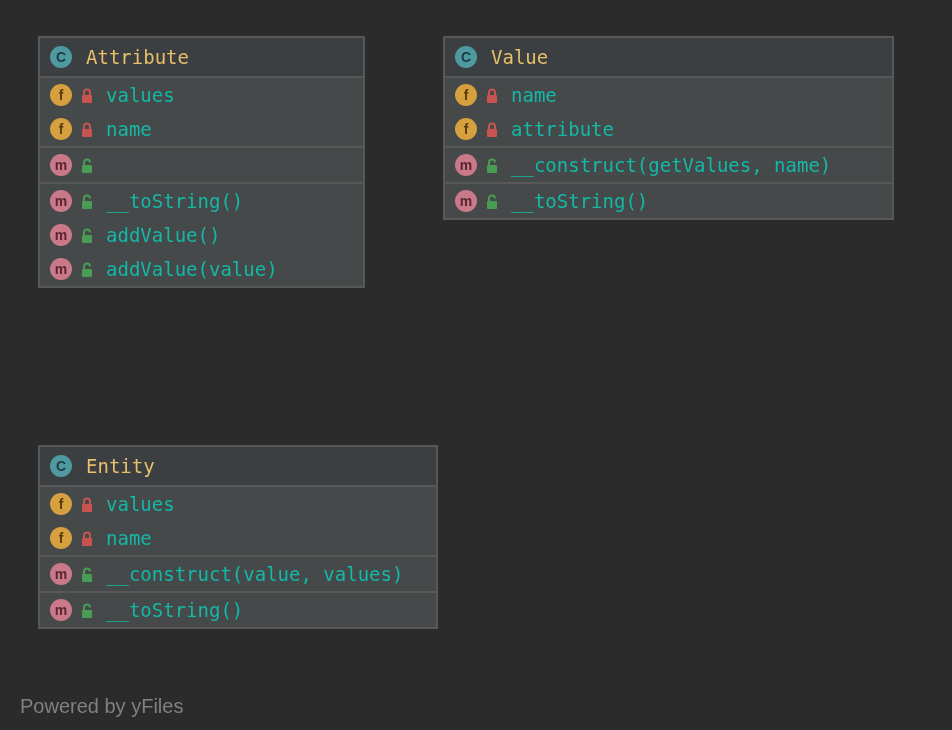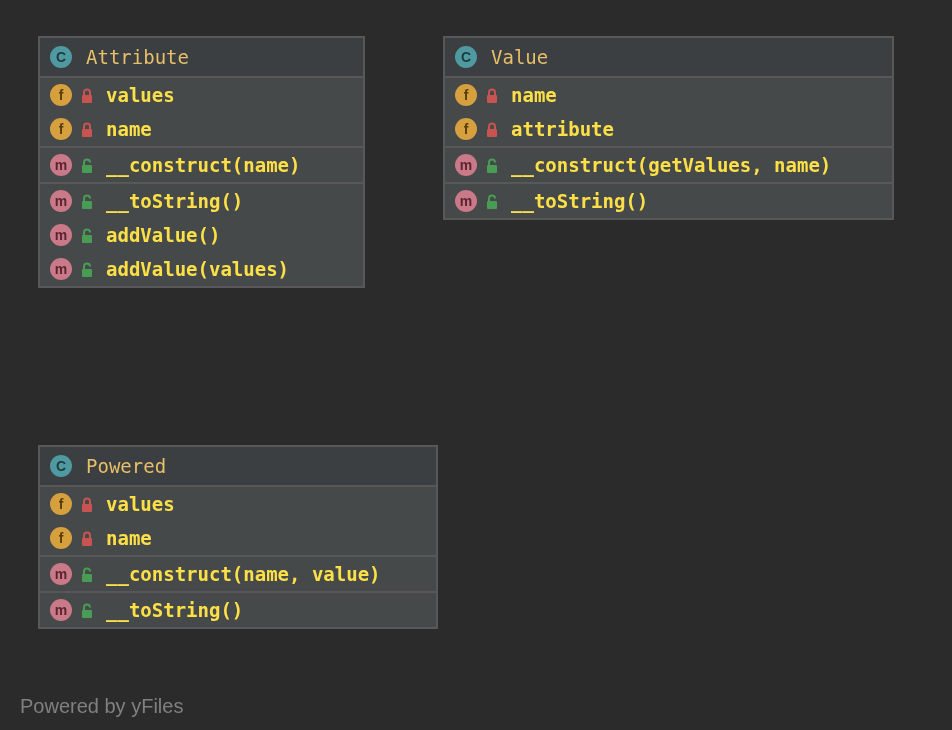--- a/index.html
+++ b/index.html
@@ -55,23 +55,22 @@
   .vis-icon {
     width: 16px;
     height: 18px;
     display: inline-block;
     margin-left: 2px;
     margin-right: 10px;
     flex-shrink: 0;
     position: relative;
   }
   .label {
-    color: #fde047;
+    color: #14b8a6;
     white-space: nowrap;
-    font-weight: bold;
   }
   .class-title {
     color: #e8bf6a;
     margin-left: 8px;
   }
   .footer {
     position: absolute;
     left: 20px;
     bottom: 12px;
     color: #808080;
@@ -106,21 +105,20 @@
           <span class="label">name</span>
         </div>
       </div>
       <div class="section">
         <div class="row">
           <span class="badge badge-m">m</span>
           <span class="vis-icon"><svg width="14" height="16" viewBox="0 0 14 16">
               <rect x="2" y="7" width="10" height="8" rx="1" fill="#499c54"></rect>
               <path d="M4 7 V4.5 a3 3 0 0 1 6 0" stroke="#499c54" stroke-width="2" fill="none"></path>
             </svg></span>
-          <span class="label">__construct(name)</span>
         </div>
       </div>
       <div class="section">
         <div class="row">
           <span class="badge badge-m">m</span>
           <span class="vis-icon"><svg width="14" height="16" viewBox="0 0 14 16">
               <rect x="2" y="7" width="10" height="8" rx="1" fill="#499c54"></rect>
               <path d="M4 7 V4.5 a3 3 0 0 1 6 0" stroke="#499c54" stroke-width="2" fill="none"></path>
             </svg></span>
           <span class="label">__toString()</span>
@@ -132,21 +130,21 @@
               <path d="M4 7 V4.5 a3 3 0 0 1 6 0" stroke="#499c54" stroke-width="2" fill="none"></path>
             </svg></span>
           <span class="label">addValue()</span>
         </div>
         <div class="row">
           <span class="badge badge-m">m</span>
           <span class="vis-icon"><svg width="14" height="16" viewBox="0 0 14 16">
               <rect x="2" y="7" width="10" height="8" rx="1" fill="#499c54"></rect>
               <path d="M4 7 V4.5 a3 3 0 0 1 6 0" stroke="#499c54" stroke-width="2" fill="none"></path>
             </svg></span>
-          <span class="label">addValue(values)</span>
+          <span class="label">addValue(value)</span>
         </div>
       </div>
     </div>
     <div class="class-box" style="left: 443px; top: 36px; width: 451px;">
       <div class="class-header">
         <span class="badge badge-c">C</span>
         <span class="class-title">Value</span>
       </div>
       <div class="section">
         <div class="row">
@@ -183,21 +181,21 @@
               <rect x="2" y="7" width="10" height="8" rx="1" fill="#499c54"></rect>
               <path d="M4 7 V4.5 a3 3 0 0 1 6 0" stroke="#499c54" stroke-width="2" fill="none"></path>
             </svg></span>
           <span class="label">__toString()</span>
         </div>
       </div>
     </div>
     <div class="class-box" style="left: 38px; top: 445px; width: 400px;">
       <div class="class-header">
         <span class="badge badge-c">C</span>
-        <span class="class-title">Powered</span>
+        <span class="class-title">Entity</span>
       </div>
       <div class="section">
         <div class="row">
           <span class="badge badge-f">f</span>
           <span class="vis-icon"><svg width="14" height="16" viewBox="0 0 14 16">
               <rect x="2" y="7" width="10" height="8" rx="1" fill="#c75450"></rect>
               <path d="M4 7 V4.5 a3 3 0 0 1 6 0 V7" stroke="#c75450" stroke-width="2" fill="none"></path>
             </svg></span>
           <span class="label">values</span>
         </div>
@@ -210,21 +208,21 @@
           <span class="label">name</span>
         </div>
       </div>
       <div class="section">
         <div class="row">
           <span class="badge badge-m">m</span>
           <span class="vis-icon"><svg width="14" height="16" viewBox="0 0 14 16">
               <rect x="2" y="7" width="10" height="8" rx="1" fill="#499c54"></rect>
               <path d="M4 7 V4.5 a3 3 0 0 1 6 0" stroke="#499c54" stroke-width="2" fill="none"></path>
             </svg></span>
-          <span class="label">__construct(name, value)</span>
+          <span class="label">__construct(value, values)</span>
         </div>
       </div>
       <div class="section">
         <div class="row">
           <span class="badge badge-m">m</span>
           <span class="vis-icon"><svg width="14" height="16" viewBox="0 0 14 16">
               <rect x="2" y="7" width="10" height="8" rx="1" fill="#499c54"></rect>
               <path d="M4 7 V4.5 a3 3 0 0 1 6 0" stroke="#499c54" stroke-width="2" fill="none"></path>
             </svg></span>
           <span class="label">__toString()</span>

